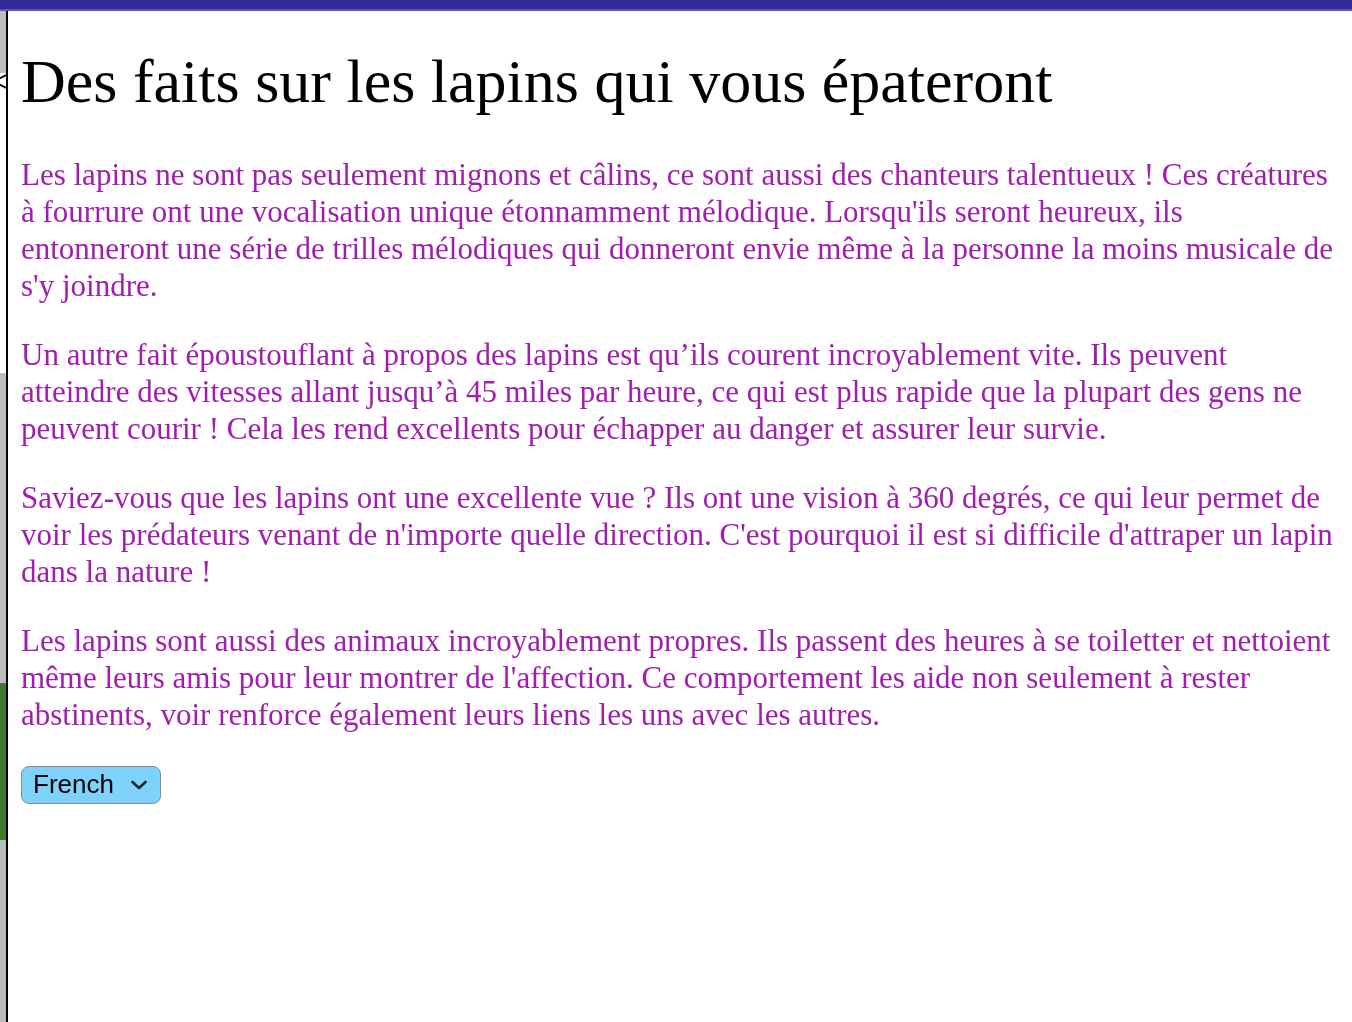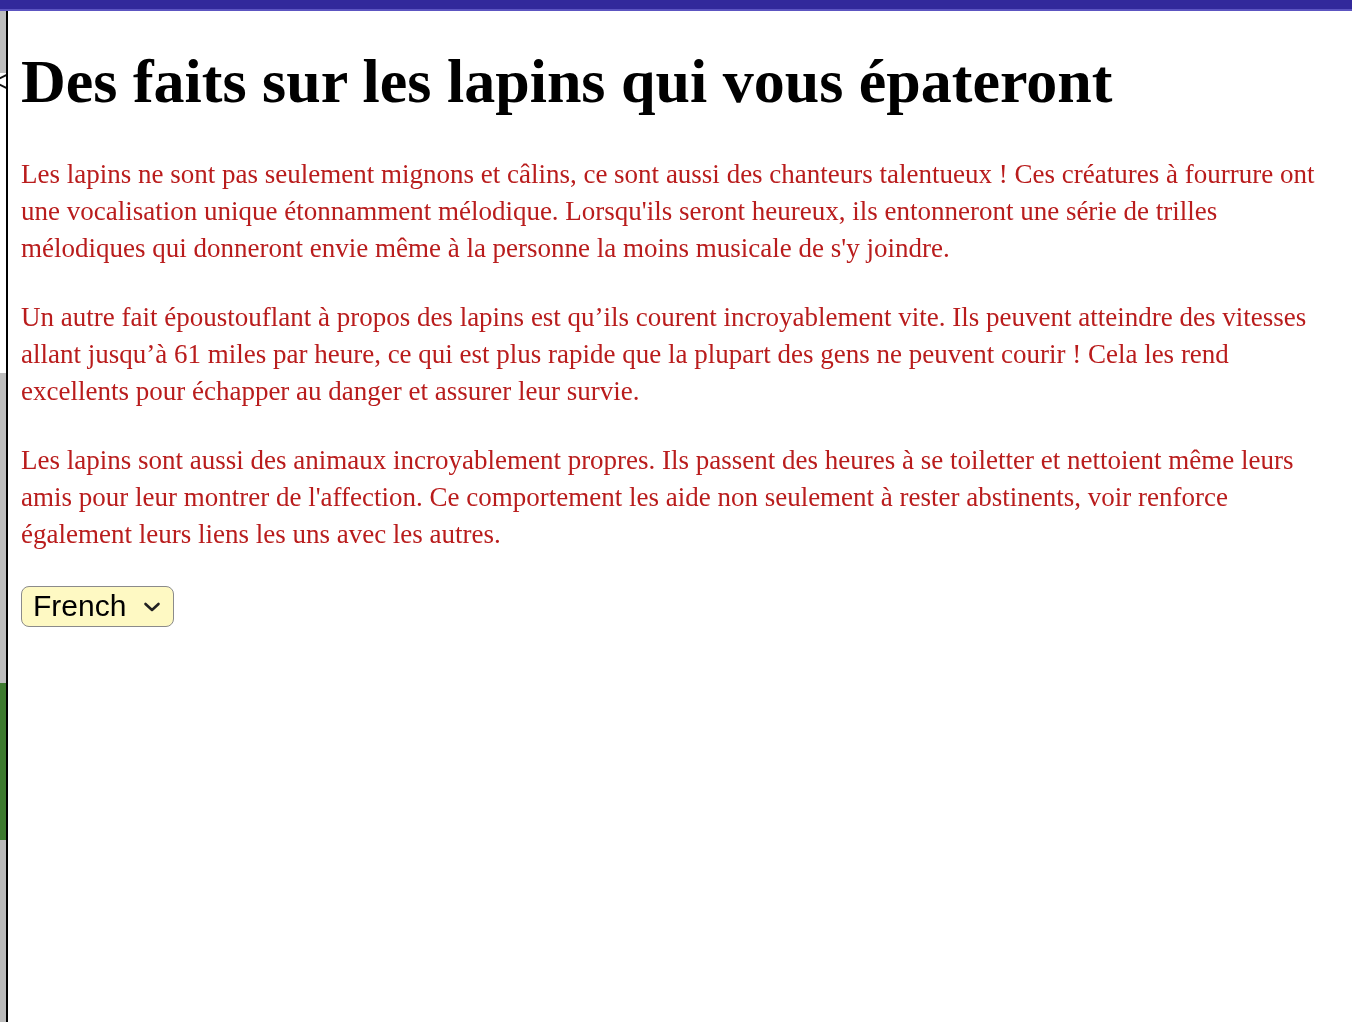--- a/index.html
+++ b/index.html
@@ -30,43 +30,43 @@
     position: absolute; top: 11px; left: 6px; right: 0; bottom: 0;
     border-left: 2px solid #000000;
     background: #ffffff;
     padding: 0 18px 0 13px;
     box-sizing: border-box;
     overflow: hidden;
   }
   h1.title {
     font-size: 62px;
     line-height: 1.12;
-    font-weight: bold;
+    font-weight: normal;
     color: #000000;
     margin: 36px 0 40px 0;
     letter-spacing: 0px;
   }
   p.body-par {
-    font-size: 27px;
+    font-size: 31px;
     line-height: 37px;
-    color: #b91c1c;
+    color: #a21caf;
     margin: 32px 0;
     max-width: 1313px;
   }
   .select-wrap {
     position: relative;
     display: inline-block;
     margin-top: 1px;
   }
   select.lang {
     appearance: none; -webkit-appearance: none; -moz-appearance: none;
     font-family: "Liberation Sans", sans-serif;
-    font-size: 30px;
+    font-size: 26px;
     color: #000000;
-    background: #fef9c3;
+    background: #7dd3fc;
     border: 1.5px solid #8b8b8b;
     border-radius: 8px;
     padding: 2px 46px 4px 11px;
     outline: none;
   }
   .chev {
     position: absolute; right: 13px; top: 50%;
     transform: translateY(-50%);
     pointer-events: none;
   }
@@ -83,21 +83,22 @@
     <div class="seg" style="height: 157px; background: rgb(61, 122, 46);"></div>
     <div class="seg" style="height: 182px; background: rgb(186, 186, 186);"></div>
 
 <span class="clip-glyph">&lt;</span>
   </div>
 
 <div class="page">
   <h1 class="title">Des faits sur les lapins qui vous épateront</h1>
 
   <p class="body-par">Les lapins ne sont pas seulement mignons et câlins, ce sont aussi des chanteurs talentueux ! Ces créatures à fourrure ont une vocalisation unique étonnamment mélodique. Lorsqu'ils seront heureux, ils entonneront une série de trilles mélodiques qui donneront envie même à la personne la moins musicale de s'y joindre.</p>
-  <p class="body-par">Un autre fait époustouflant à propos des lapins est qu’ils courent incroyablement vite. Ils peuvent atteindre des vitesses allant jusqu’à 61 miles par heure, ce qui est plus rapide que la plupart des gens ne peuvent courir ! Cela les rend excellents pour échapper au danger et assurer leur survie.</p>
+  <p class="body-par">Un autre fait époustouflant à propos des lapins est qu’ils courent incroyablement vite. Ils peuvent atteindre des vitesses allant jusqu’à 45 miles par heure, ce qui est plus rapide que la plupart des gens ne peuvent courir ! Cela les rend excellents pour échapper au danger et assurer leur survie.</p>
+  <p class="body-par">Saviez-vous que les lapins ont une excellente vue ? Ils ont une vision à 360 degrés, ce qui leur permet de voir les prédateurs venant de n'importe quelle direction. C'est pourquoi il est si difficile d'attraper un lapin dans la nature !</p>
   <p class="body-par">Les lapins sont aussi des animaux incroyablement propres. Ils passent des heures à se toiletter et nettoient même leurs amis pour leur montrer de l'affection. Ce comportement les aide non seulement à rester abstinents, voir renforce également leurs liens les uns avec les autres.</p>
 
   <div class="select-wrap">
     <select class="lang" id="lang-select"><option value="French">French</option></select>
     <svg class="chev" width="18" height="11" viewBox="0 0 18 11">
       <polyline points="2.5,2.5 9,8.5 15.5,2.5" fill="none" stroke="#222222" stroke-width="2.6" stroke-linecap="round" stroke-linejoin="round"></polyline>
     </svg>
   </div>
 </div>
 

